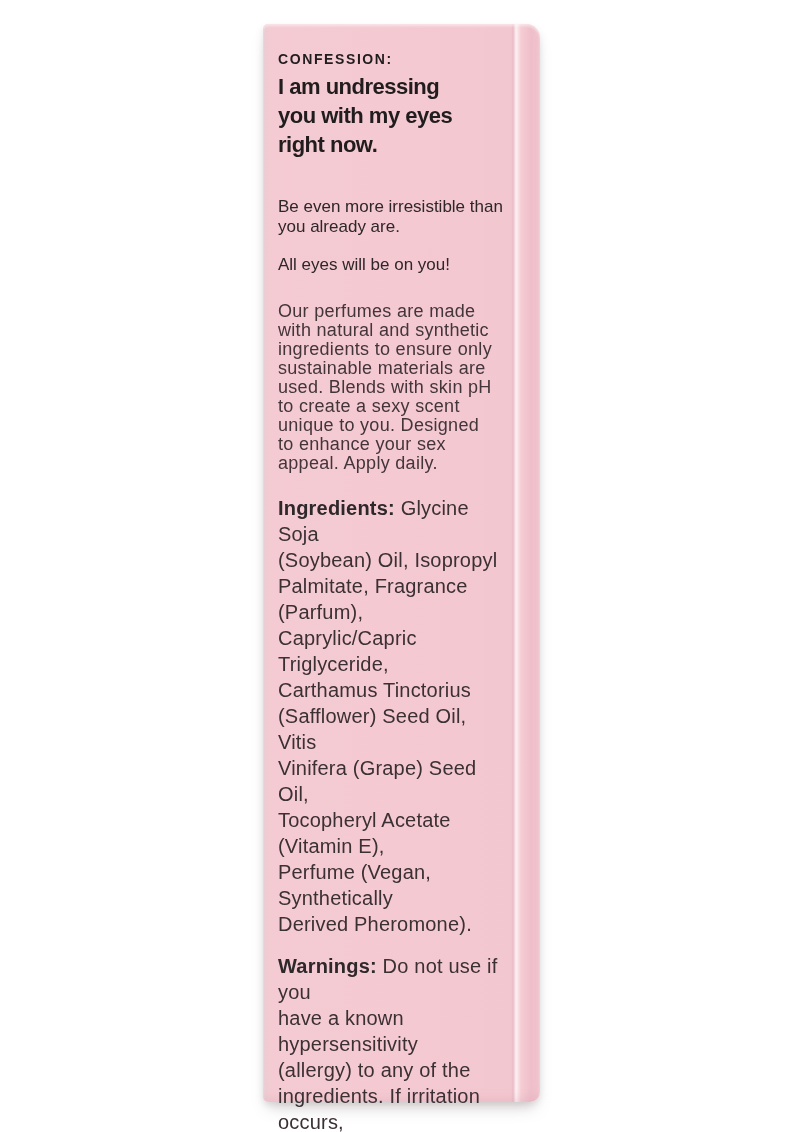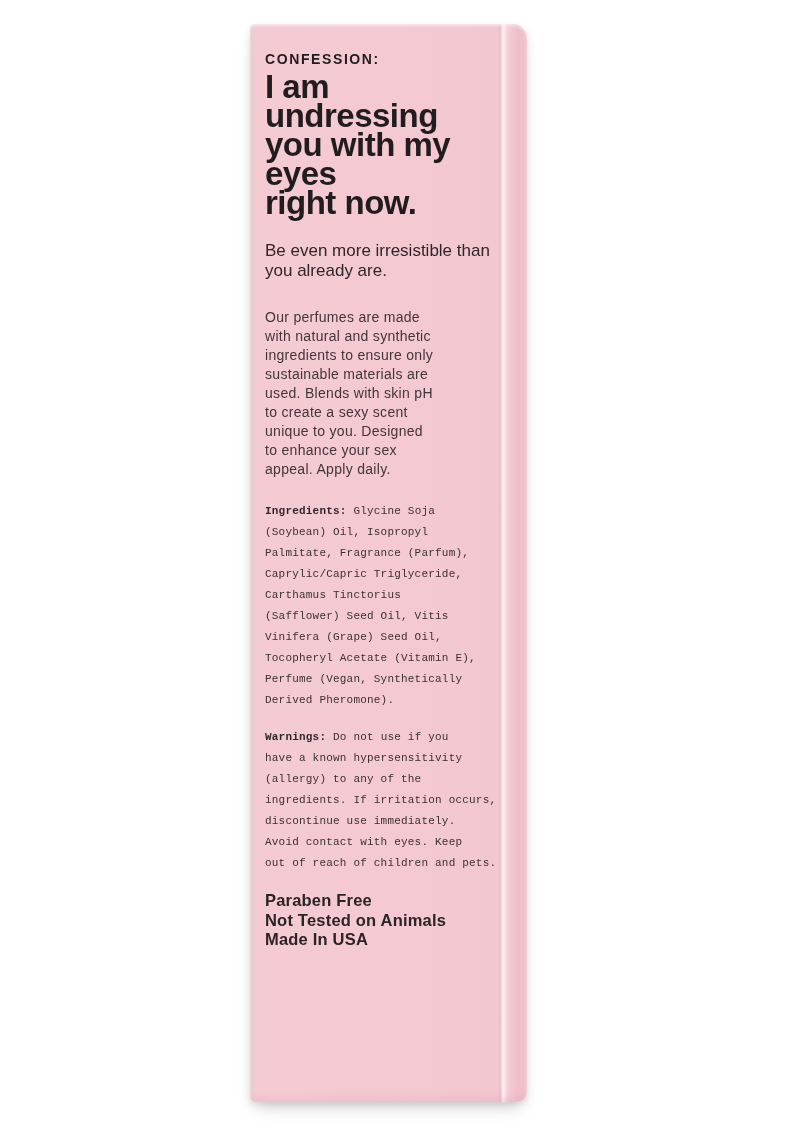--- a/index.html
+++ b/index.html
@@ -11,21 +11,21 @@
     position: relative;
     width: 800px;
     height: 1132px;
     background: #ffffff;
     overflow: hidden;
     font-family: "Liberation Sans", sans-serif;
   }
   
   .box {
     position: absolute;
-    left: 250px;
+    left: 263px;
     top: 24px;
     width: 277px;
     height: 1078px;
     border-radius: 5px 14px 10px 5px;
     background:
       linear-gradient(90deg,
         #eed0d7 0px,
         #f5cbd3 9px,
         #f4c9d2 140px,
         #f3c7d0 248px,
@@ -51,54 +51,53 @@
 
   .eyebrow {
     margin: 27px 0 0 0;
     font-size: 14px;
     font-weight: bold;
     letter-spacing: 1.6px;
     color: #211c1e;
   }
   .headline {
     margin: 5px 0 0 0;
-    font-size: 33px;
+    font-size: 22px;
     line-height: 29px;
     font-weight: bold;
     letter-spacing: -0.5px;
     color: #211c1e;
   }
   .intro {
     margin: 18px 0 0 0;
     font-size: 17px;
     line-height: 20px;
     color: #2e2629;
   }
-  .intro.first { margin-top: 24px; }
+  .intro.first { margin-top: 38px; }
   .desc {
     margin: 27px 0 0 0;
-    font-size: 14px;
+    font-size: 18px;
     line-height: 19px;
     letter-spacing: 0.3px;
     color: #43353a;
   }
   .fragrance {
     margin: 28px 0 0 0;
     font-size: 19px;
     line-height: 21.5px;
     font-weight: bold;
     color: #262022;
   }
   .fineprint {
     margin: 22px 0 0 0;
-    font-size: 11px;
-    line-height: 21px;
+    font-size: 20px;
+    line-height: 26px;
     letter-spacing: 0.2px;
     color: #3b3033;
-    font-family: Liberation Mono, monospace;
   }
   .fineprint.warnings { margin-top: 16px; }
   .fineprint .lead { color: #2e282b; }
   .claims {
     margin: 17px 0 0 0;
     font-size: 16.5px;
     line-height: 19.5px;
     font-weight: bold;
     letter-spacing: 0.2px;
     color: #2a2426;
@@ -114,20 +113,21 @@
       <div class="eyebrow">CONFESSION:</div>
 
       <h1 class="headline pre">I am undressing
 you with my eyes
 right now.</h1>
 
       <p class="intro first pre">Be even more irresistible than
 you already are.</p>
 
 
+      <p class="intro pre">All eyes will be on you!</p>
 
       <p class="desc pre">Our perfumes are made
 with natural and synthetic
 ingredients to ensure only
 sustainable materials are
 used. Blends with skin pH
 to create a sexy scent
 unique to you. Designed
 to enhance your sex
 appeal. Apply daily.</p>

